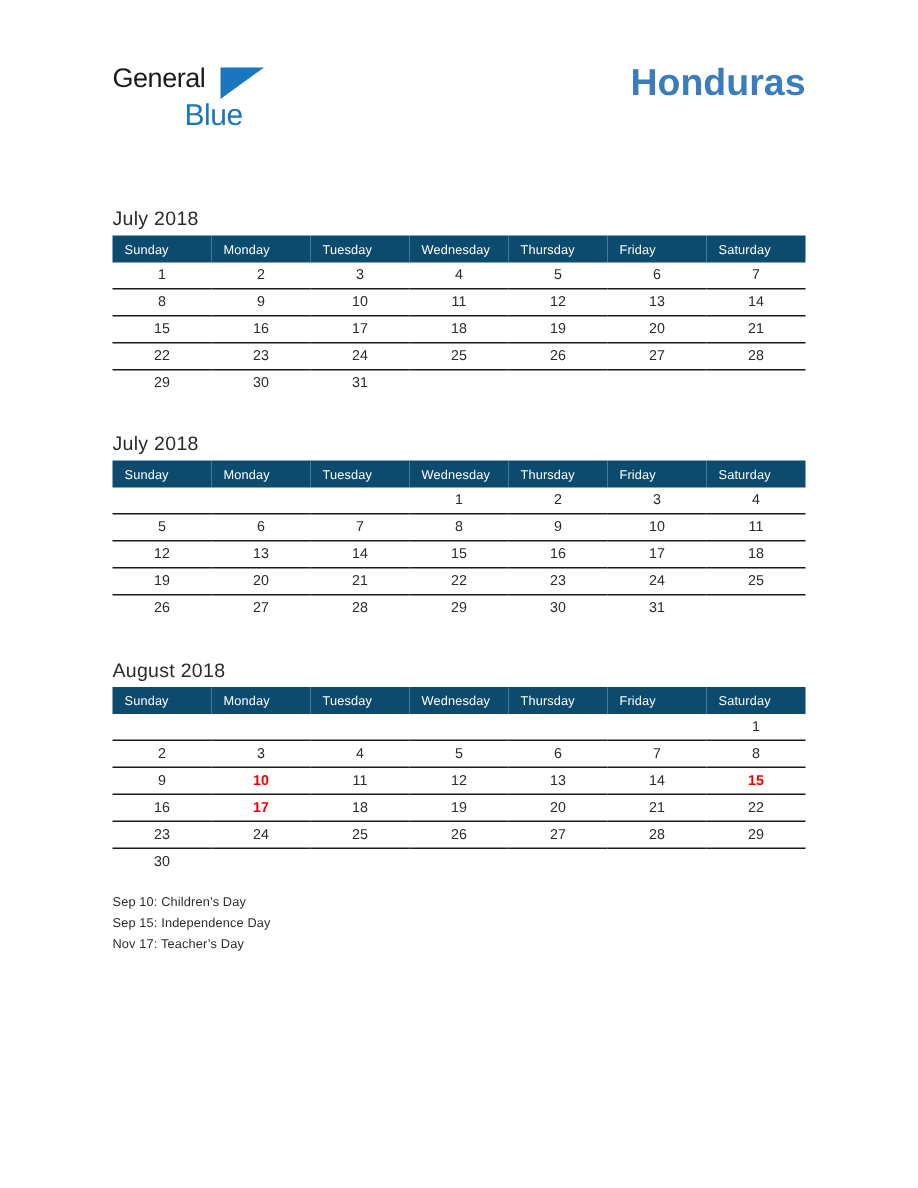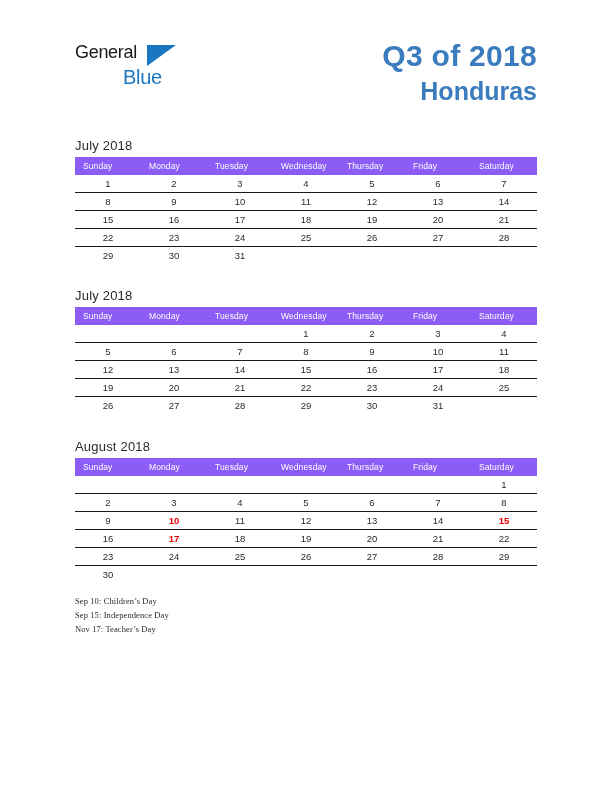--- a/index.html
+++ b/index.html
@@ -93,21 +93,21 @@
     line-height: 19px;
     letter-spacing: 0.2px;
   }
 
   table.cal {
     border-collapse: collapse;
     width: 462px;
     table-layout: fixed;
   }
   table.cal th {
-    background: #8b5cf6;
+    background: #0c4a6e;
     color: #ffffff;
     font-size: 8.5px;
     font-weight: normal;
     text-align: left;
     padding: 4px 0 4px 8px;
     height: 9px;
     letter-spacing: 0.1px;
   }
   table.cal td {
     text-align: center;
@@ -131,34 +131,32 @@
     position: absolute;
     left: 75px;
     top: 594px;
     width: 400px;
   }
   .legend-item {
     font-size: 8.5px;
     color: #2b2b2b;
     line-height: 14px;
     letter-spacing: 0.1px;
-    font-family: Liberation Serif, serif;
   }
 </style>
 </head>
 <body>
 
 <div class="header">
   <div class="logo">
     <span class="logo-general">General</span>
     <span class="logo-triangle"></span>
     <span class="logo-blue">Blue</span>
   </div>
   <div class="title-block">
-    <div class="title-main">Q3 of 2018</div>
     <div class="title-sub">Honduras</div>
   </div>
 </div>
 
 <div class="month-block" id="month-0">
     <div class="month-title">July 2018</div>
     <table class="cal">
       <thead>
         <tr>
           <th>Sunday</th>

